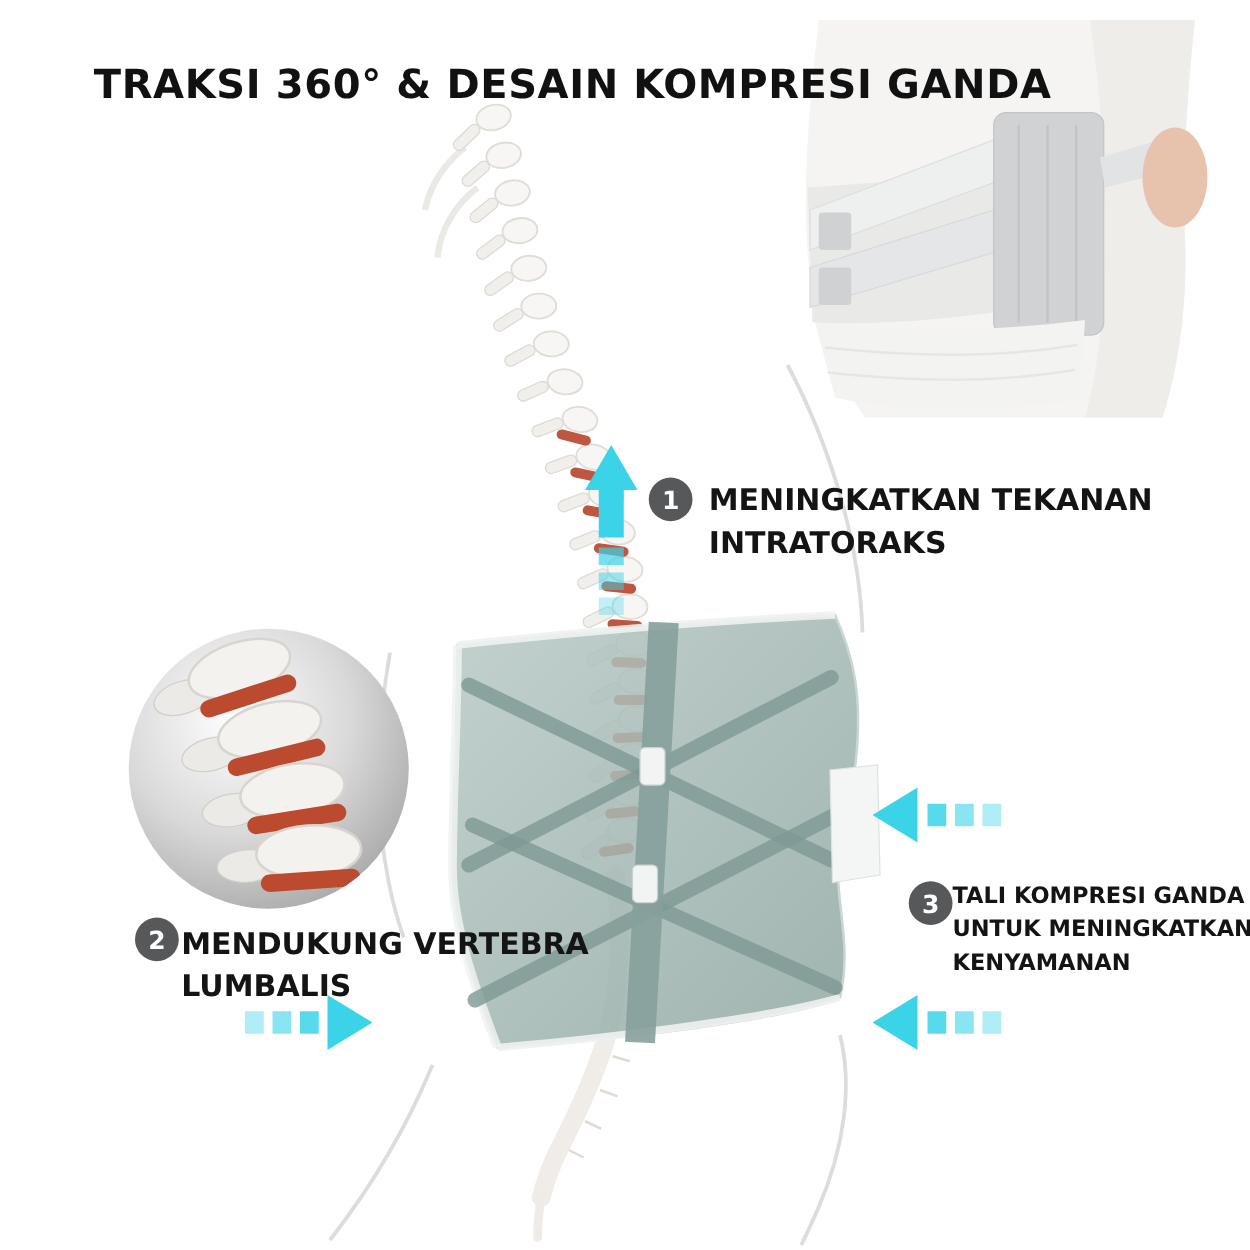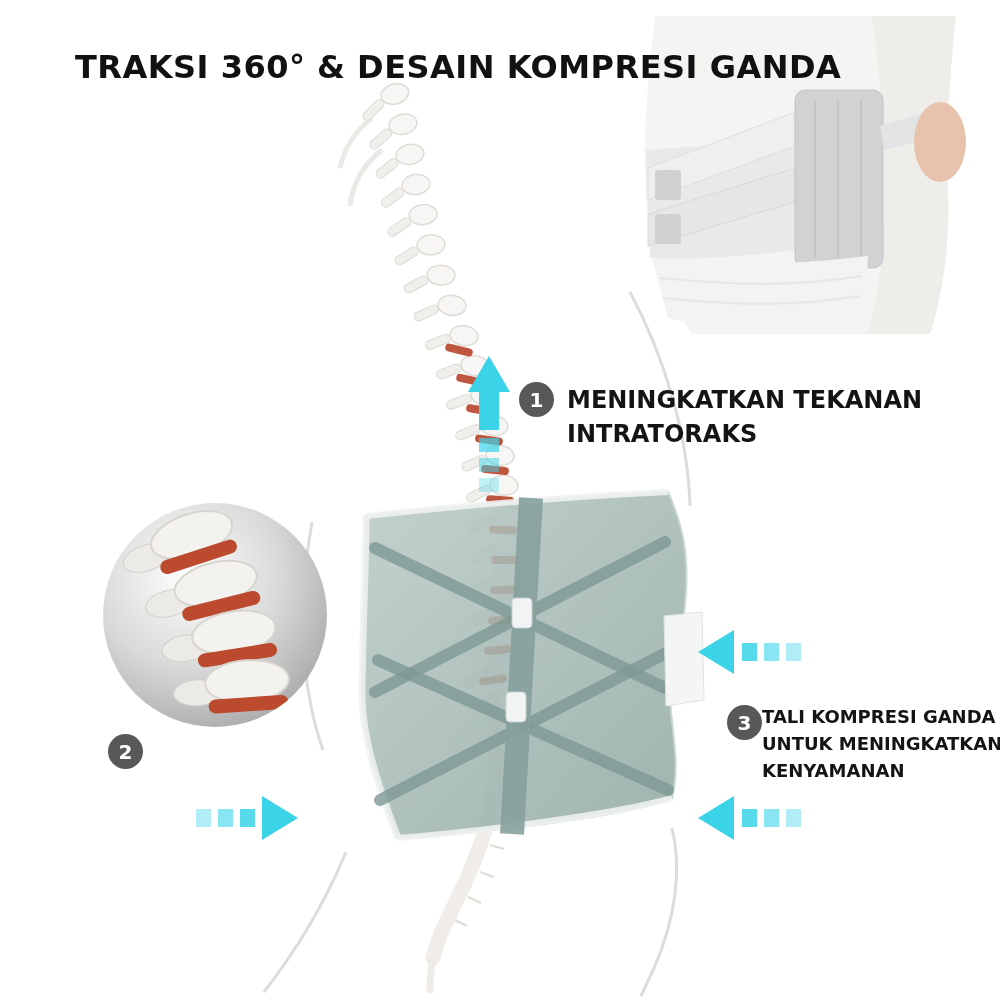--- a/index.html
+++ b/index.html
@@ -195,20 +195,24 @@
     <span>1</span>
   </div>
   <div class="label label-1">
     <div>MENINGKATKAN TEKANAN</div>
     <div>INTRATORAKS</div>
   </div>
 
   <div class="badge badge-2">
     <span>2</span>
   </div>
+  <div class="label label-2">
+    <div>MENDUKUNG VERTEBRA</div>
+    <div>LUMBALIS</div>
+  </div>
 
   <div class="badge badge-3">
     <span>3</span>
   </div>
   <div class="label label-3">
     <div>TALI KOMPRESI GANDA</div>
     <div>UNTUK MENINGKATKAN</div>
     <div>KENYAMANAN</div>
   </div>
 

